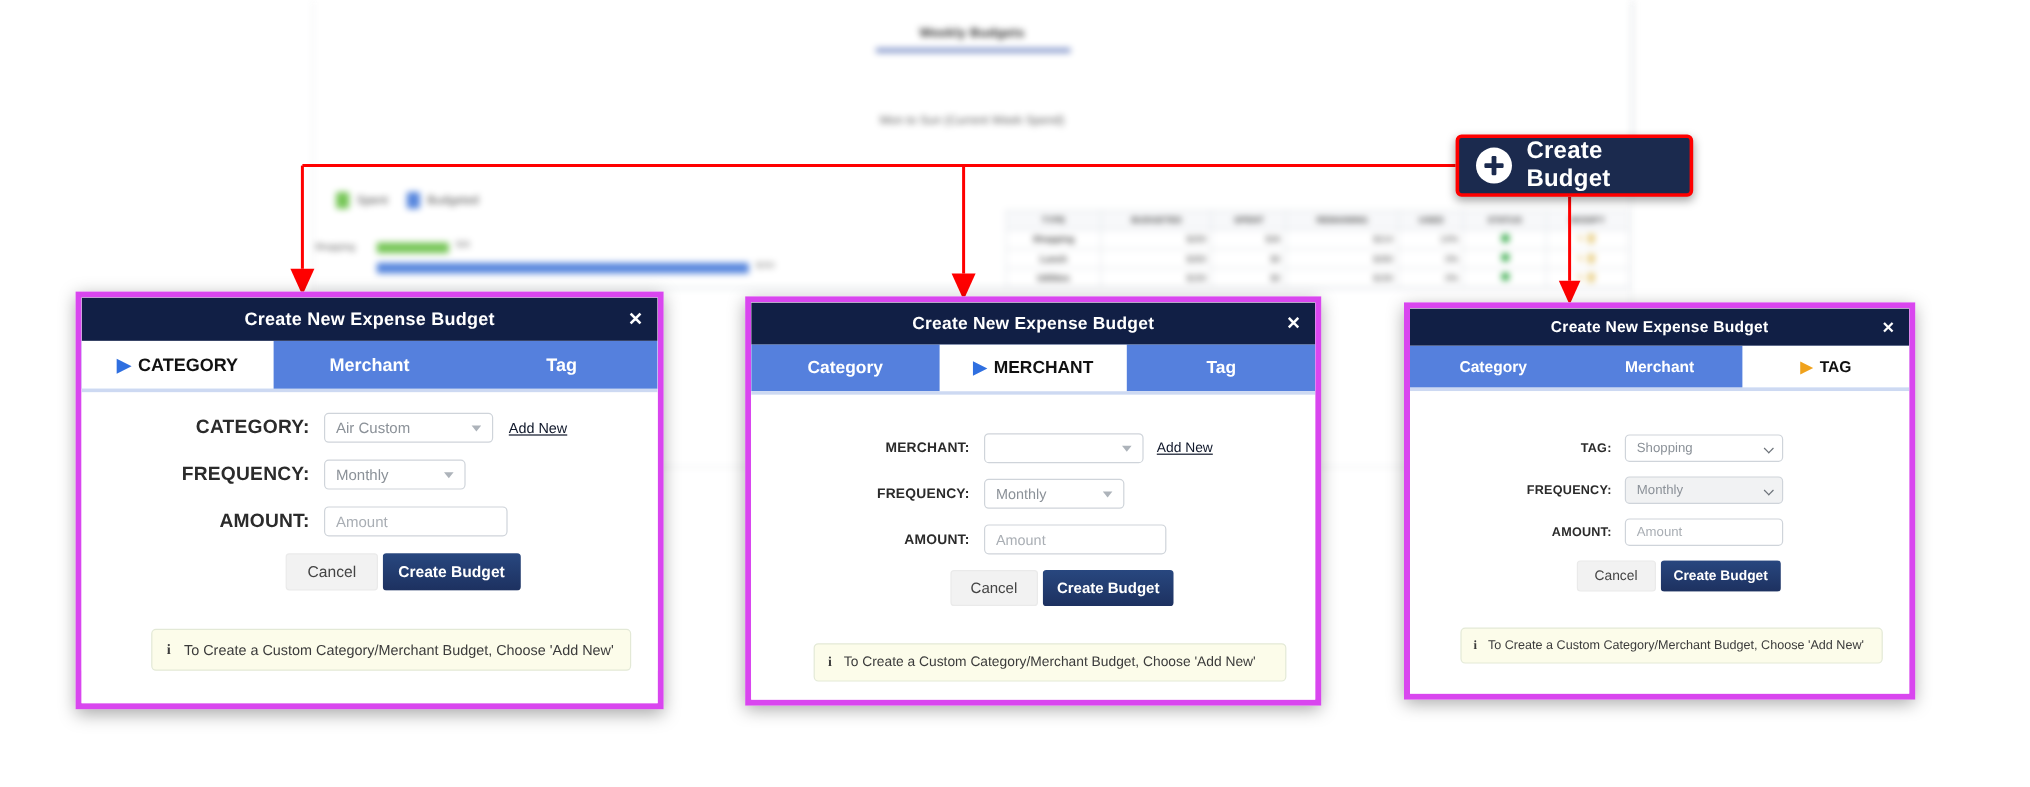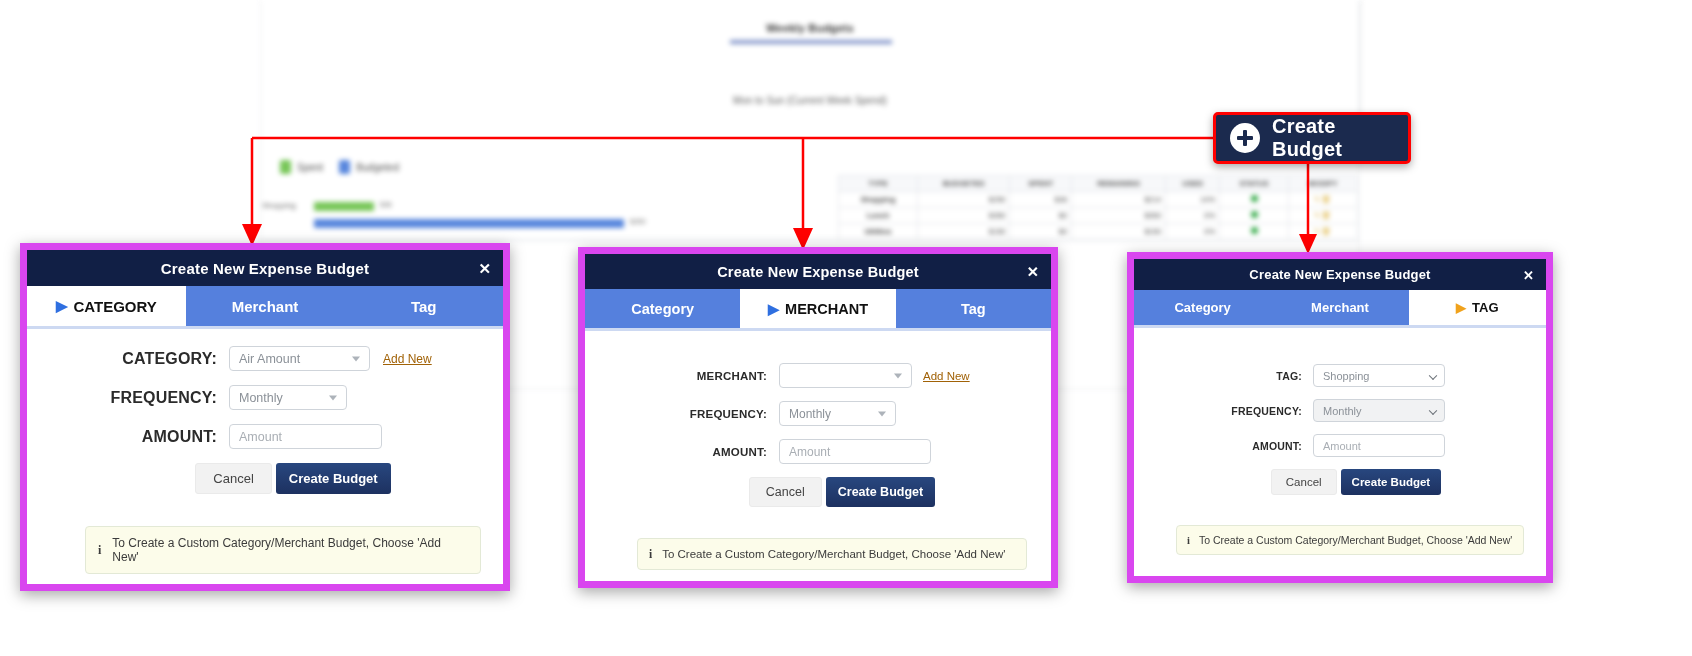--- a/index.html
+++ b/index.html
@@ -94,23 +94,24 @@
     flex:0 0 auto;
   }
   #create-budget-plus svg { display:block; }
   #create-budget-label {
     color:#ffffff; font-size:20px; font-weight:600; letter-spacing:.2px;
   }
 
   
   .modal-frame {
     position:absolute;
-    border:7px solid #d946ef;
+    border:5px solid #d946ef;
     background:#ffffff;
     box-shadow:0 4px 14px rgba(0,0,0,.35);
+    margin-left:43px;
   }
   .modal-inner { background:#fff; width:100%; height:100%; overflow:hidden; }
 
   .modal-titlebar {
     background:#111f45; color:#ffffff;
     display:flex; align-items:center; justify-content:center;
     position:relative;
   }
   .modal-title { font-weight:600; letter-spacing:.2px; }
   .modal-close {
@@ -146,21 +147,21 @@
     border-right:4px solid transparent; border-top:5px solid #adb3ba;
   }
   .field .caret-chev {
     position:absolute; right:8px; top:50%; transform:translateY(-55%) rotate(45deg);
     width:6px; height:6px; border-right:1.4px solid #6d737a; border-bottom:1.4px solid #6d737a;
   }
   .field-text { padding-left:9px; }
   .placeholder { color:#a9aeb4; }
 
   .add-new-link {
-    color:#a16207; text-decoration:underline; cursor:pointer;
+    color:#0f172a; text-decoration:underline; cursor:pointer;
   }
 
   .btn-row { display:flex; justify-content:center; align-items:center; }
   .btn-cancel {
     background:#f2f2f2; color:#444; border:1px solid #eaeaea;
     border-radius:3px; cursor:pointer;
   }
   .btn-create {
     background:#223a6b; color:#fff; font-weight:bold; border:none;
     border-radius:3px; cursor:pointer;
@@ -343,21 +344,21 @@
         <span>Tag</span>
       </div>
     </div>
     <div class="tabs-underline"></div>
 
     <div class="modal-body">
 
       <div class="form-row">
         <span class="form-label">CATEGORY:</span>
         <span class="field f-main">
-          <span class="field-text">Air Amount</span>
+          <span class="field-text">Air Custom</span>
           <span class="caret-tri"></span>
         </span>
         <span class="add-new-link">Add New</span>
       </div>
 
       <div class="form-row">
         <span class="form-label">FREQUENCY:</span>
         <span class="field f-freq">
           <span class="field-text">Monthly</span>
           <span class="caret-tri"></span>

